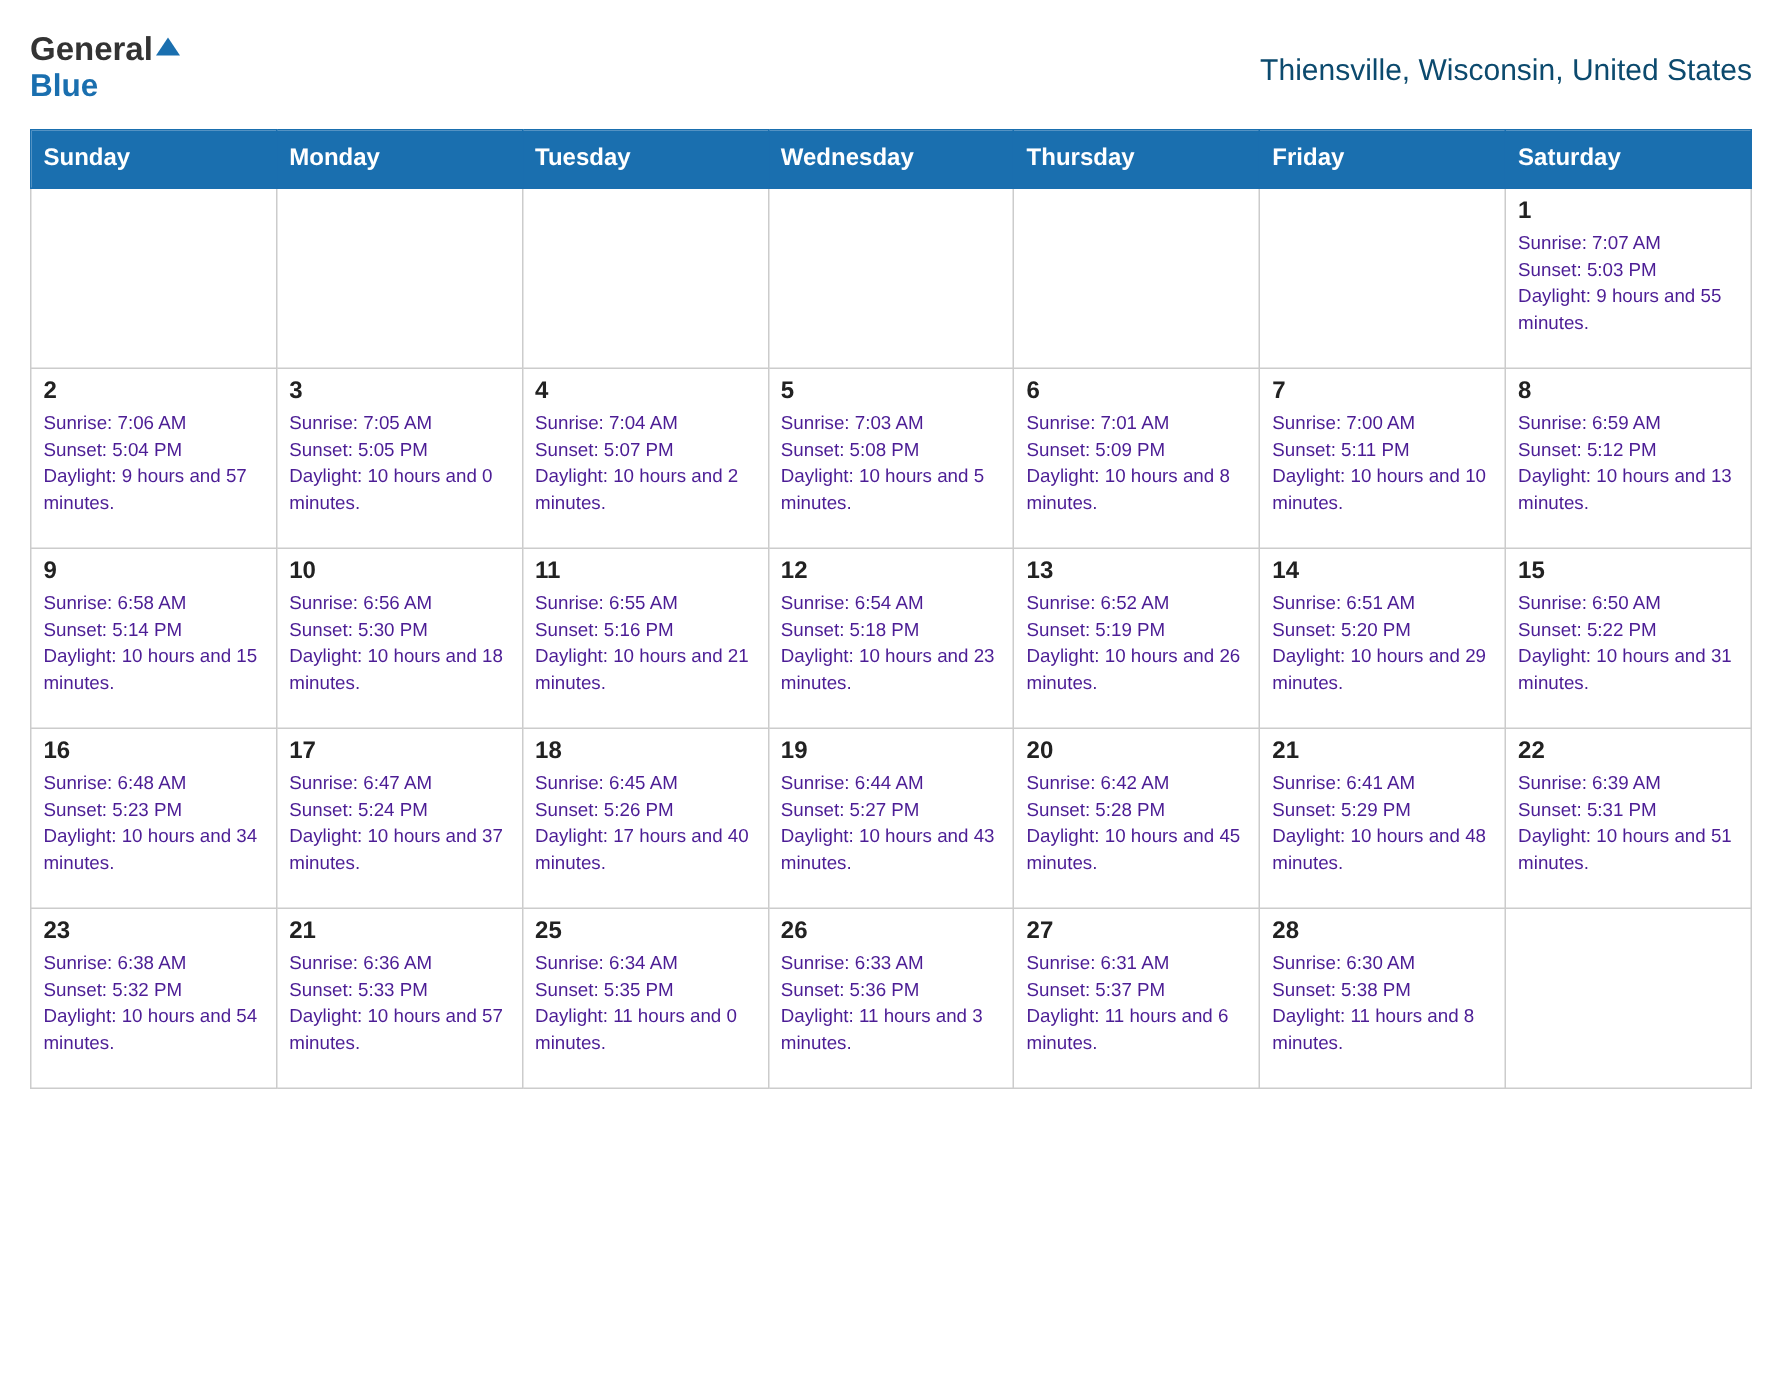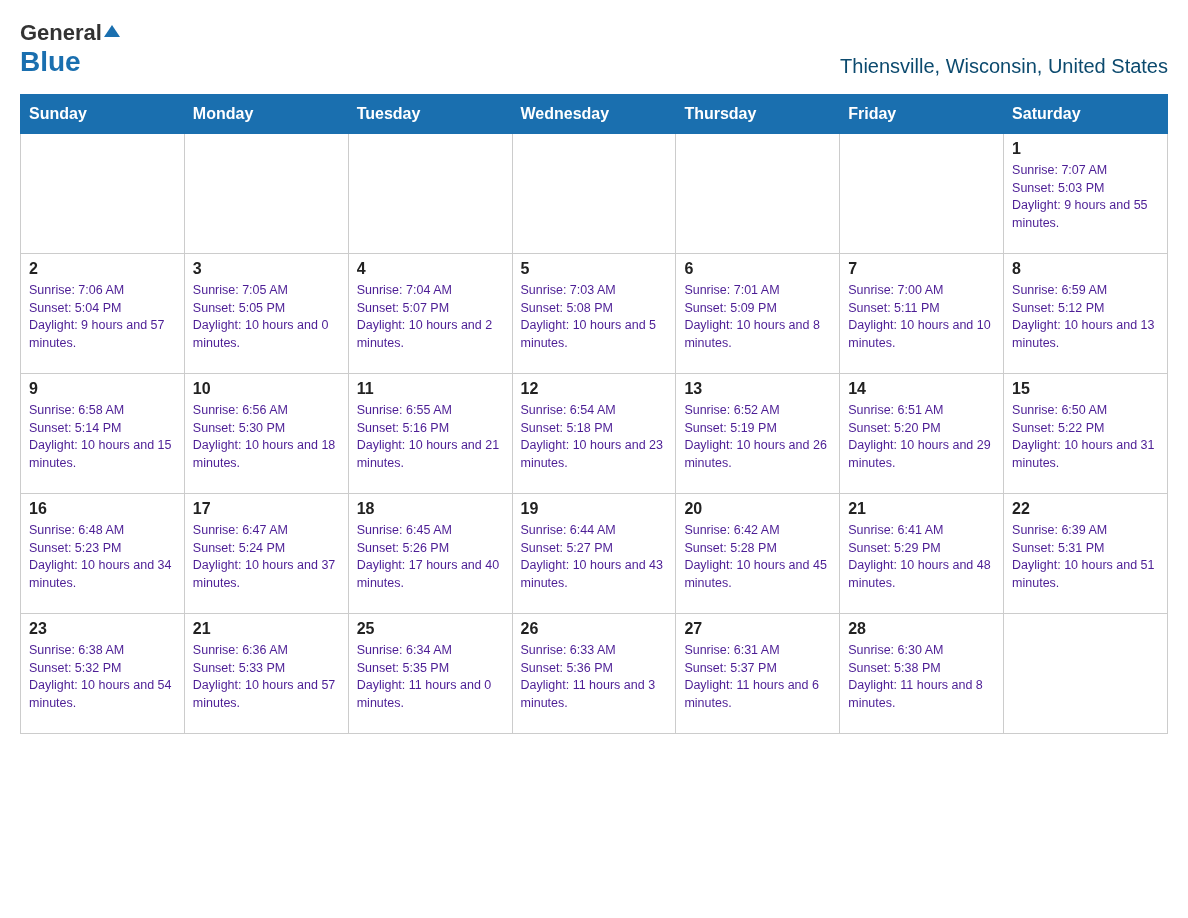--- a/index.html
+++ b/index.html
@@ -6,35 +6,35 @@
     body {
       font-family: Arial, sans-serif;
       background: #fff;
       padding: 20px;
       width: 1188px;
       min-height: 918px;
     }
     .header {
       display: flex;
       justify-content: space-between;
-      align-items: flex-end;
+      align-items: center;
       margin-bottom: 16px;
     }
     .logo {
       display: flex;
       flex-direction: column;
       align-items: flex-start;
     }
     .logo-text-general {
       font-size: 22px;
       font-weight: bold;
       color: #333;
     }
     .logo-text-blue {
-      font-size: 28px;
+      font-size: 21px;
       font-weight: bold;
       color: #1a6faf;
     }
     .logo-row {
       display: flex;
       align-items: center;
     }
     .title-area {
       text-align: right;
     }

